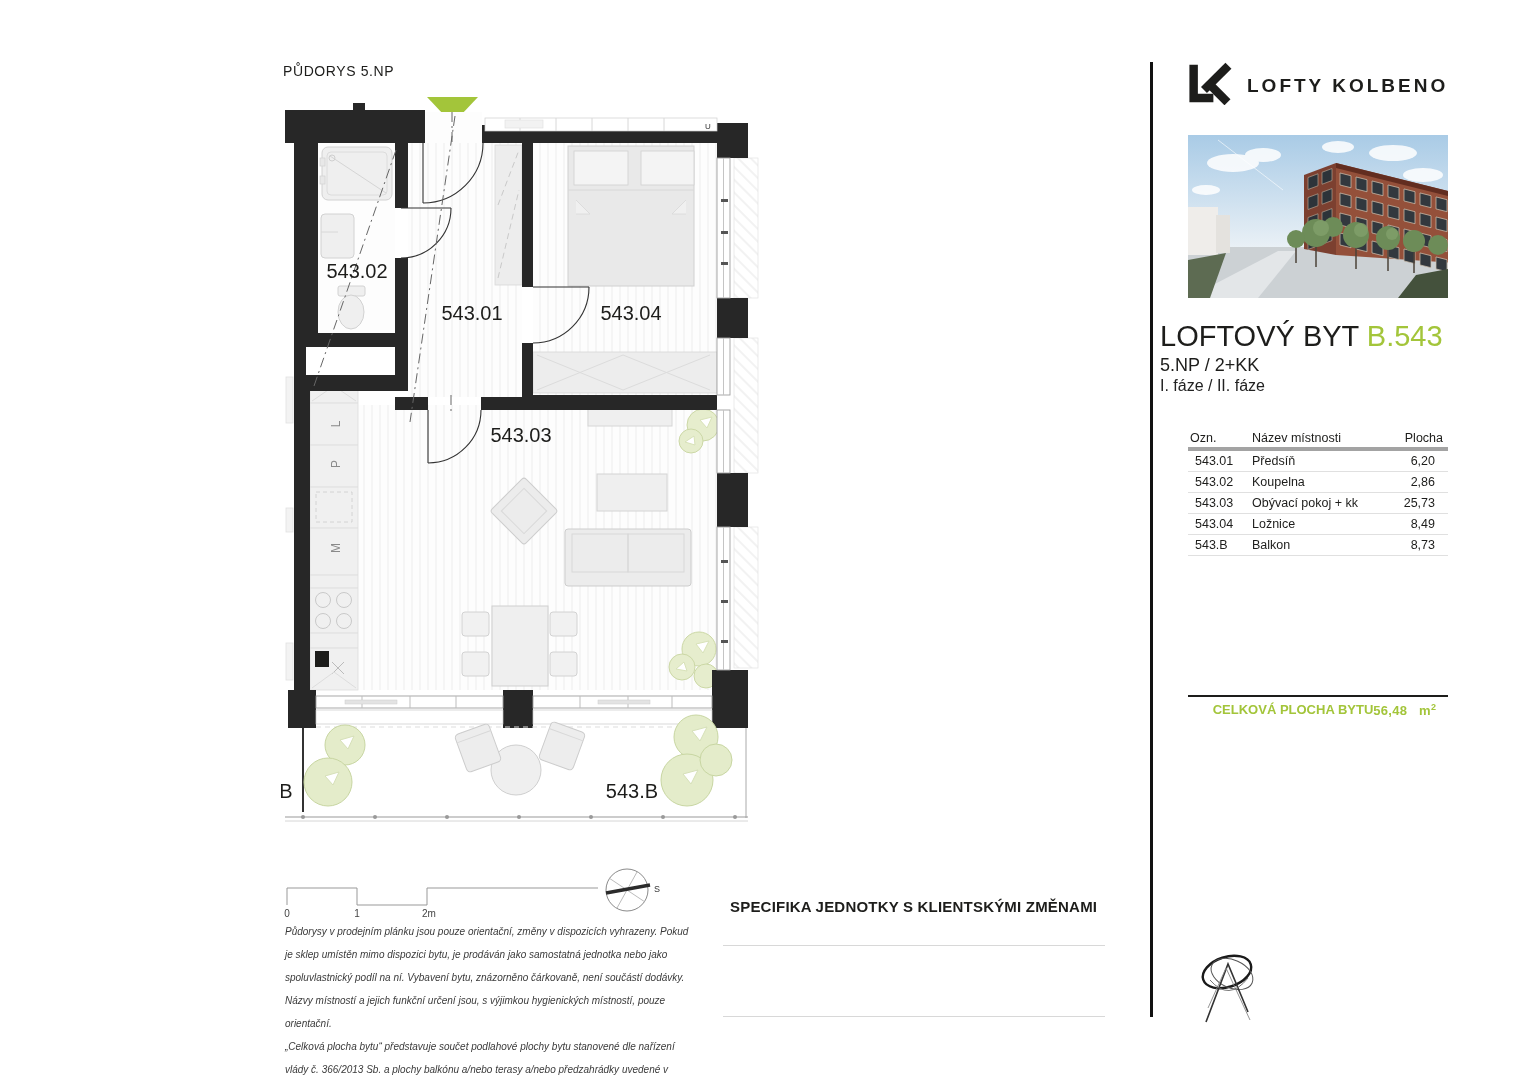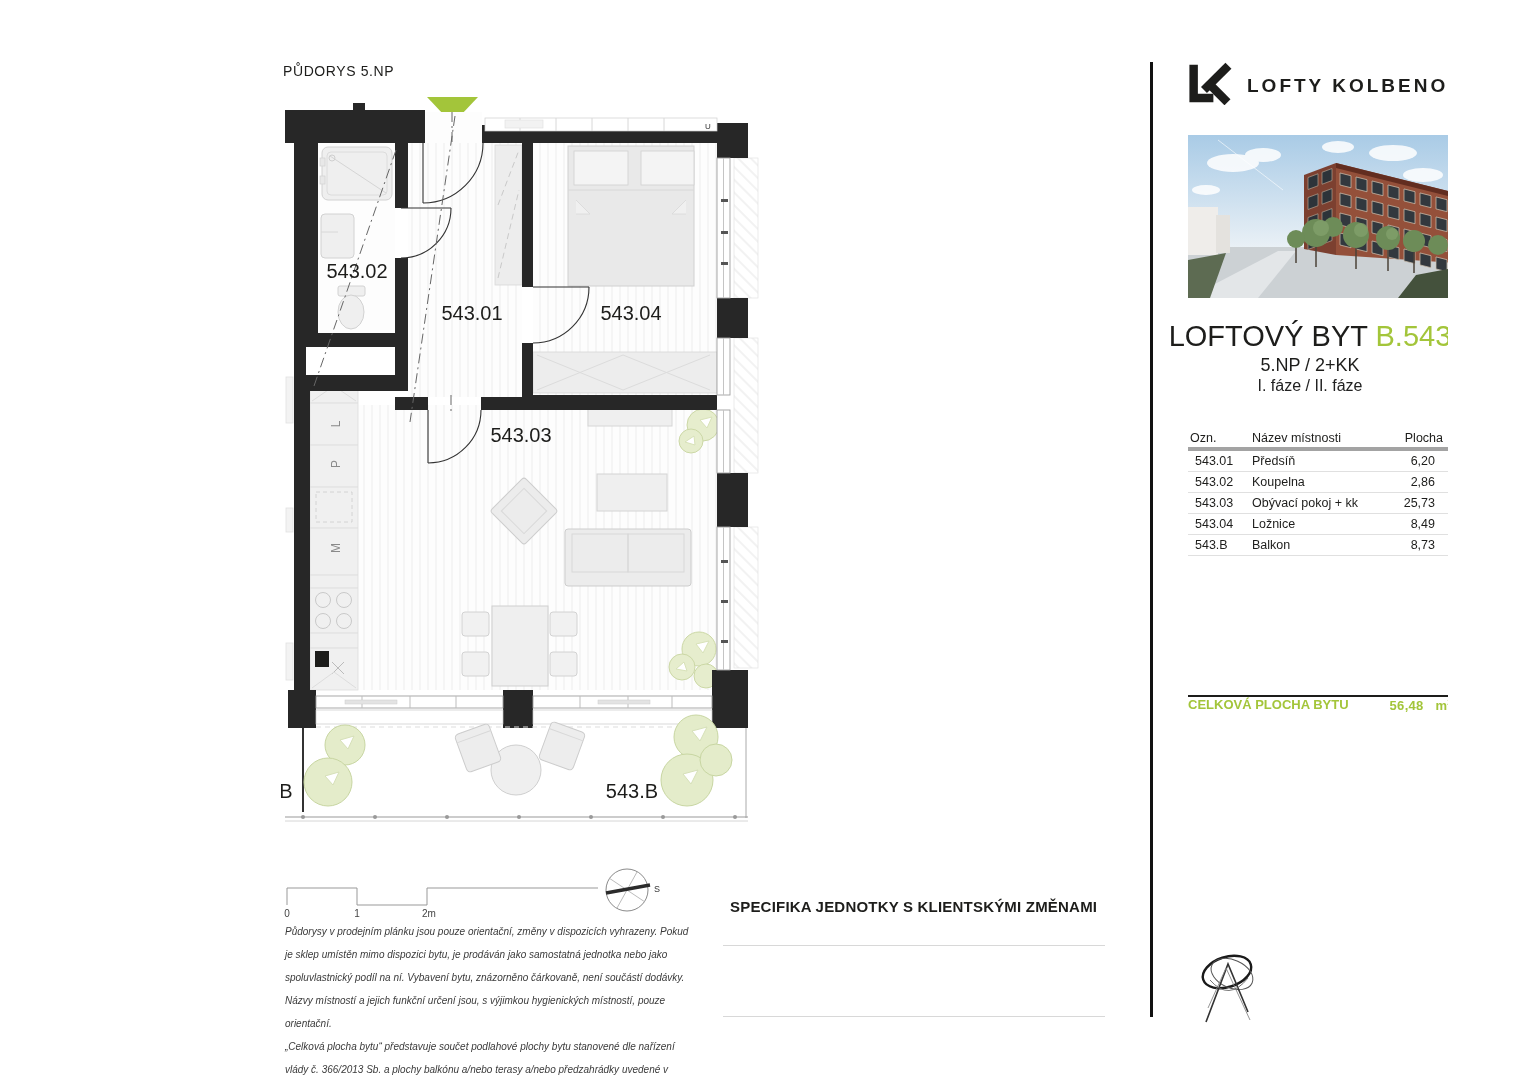--- a/index.html
+++ b/index.html
@@ -9,39 +9,39 @@
   
   .plan-title{left:283px;top:63px;font-size:14px;letter-spacing:.6px;}
   
   .vdivider{left:1150px;top:62px;width:3px;height:955px;background:#111;}
   
   .brand{left:1188px;top:62px;display:flex;align-items:center;gap:12px;}
   .brand-text{font-size:19px;font-weight:700;letter-spacing:3px;white-space:nowrap;padding-top:4px;}
   
   .photo{left:1188px;top:135px;width:271px;height:163px;}
   
-  .unit-block{left:1160px;top:320px;width:300px;text-align:center;}
+  .unit-block{left:1160px;top:320px;width:300px;text-align:left;}
   .unit-title{font-size:29px;line-height:32px;white-space:nowrap;}
   .unit-title .num{color:#a3c53a;}
   .unit-layout{font-size:18px;line-height:26px;}
   .unit-phase{font-size:16px;line-height:16px;color:#222;}
   
   .rtable{left:1188px;top:429px;width:273px;font-size:12.5px;}
   .rtable .trow{display:grid;grid-template-columns:64px 1fr 72px;align-items:center;height:20px;}
   .rtable .h{height:18px;}
   .rtable .h .c{font-size:12.5px;}
   .rtable .c.ozn{padding-left:7px;}
   .rtable .h .c.ozn{padding-left:2px;}
   .rtable .c.area{text-align:right;padding-right:26px;}
   .rtable .h .c.area{padding-right:18px;}
   .rtable .hline{border-bottom:4px solid #a3a3a3;}
   .rtable .sep{border-bottom:1px solid #e0e0e0;}
   
-  .total{left:1188px;top:695px;width:273px;border-top:2px solid #1d1d1b;
-         display:flex;justify-content:flex-start;color:#a3c53a;font-weight:700;font-size:13px;gap:41px;}
+  .total{left:1188px;top:695px;width:273px;border-top:2px solid #1d1d1b;padding-top:5px;
+         display:flex;justify-content:center;color:#a3c53a;font-weight:700;font-size:13px;}
   .total sup{font-size:9px;}
   .total .val{letter-spacing:.3px;}
   
   .disclaimer{left:285px;top:920px;width:410px;font-size:10px;line-height:23px;
               font-style:italic;color:#3a3a3a;}
   .disclaimer p{margin:0;}
   
   .spec-head{left:730px;top:898px;font-size:15px;font-weight:700;letter-spacing:.2px;}
   .spec-line{height:1px;background:#d8d8d8;width:382px;left:723px;}
   

